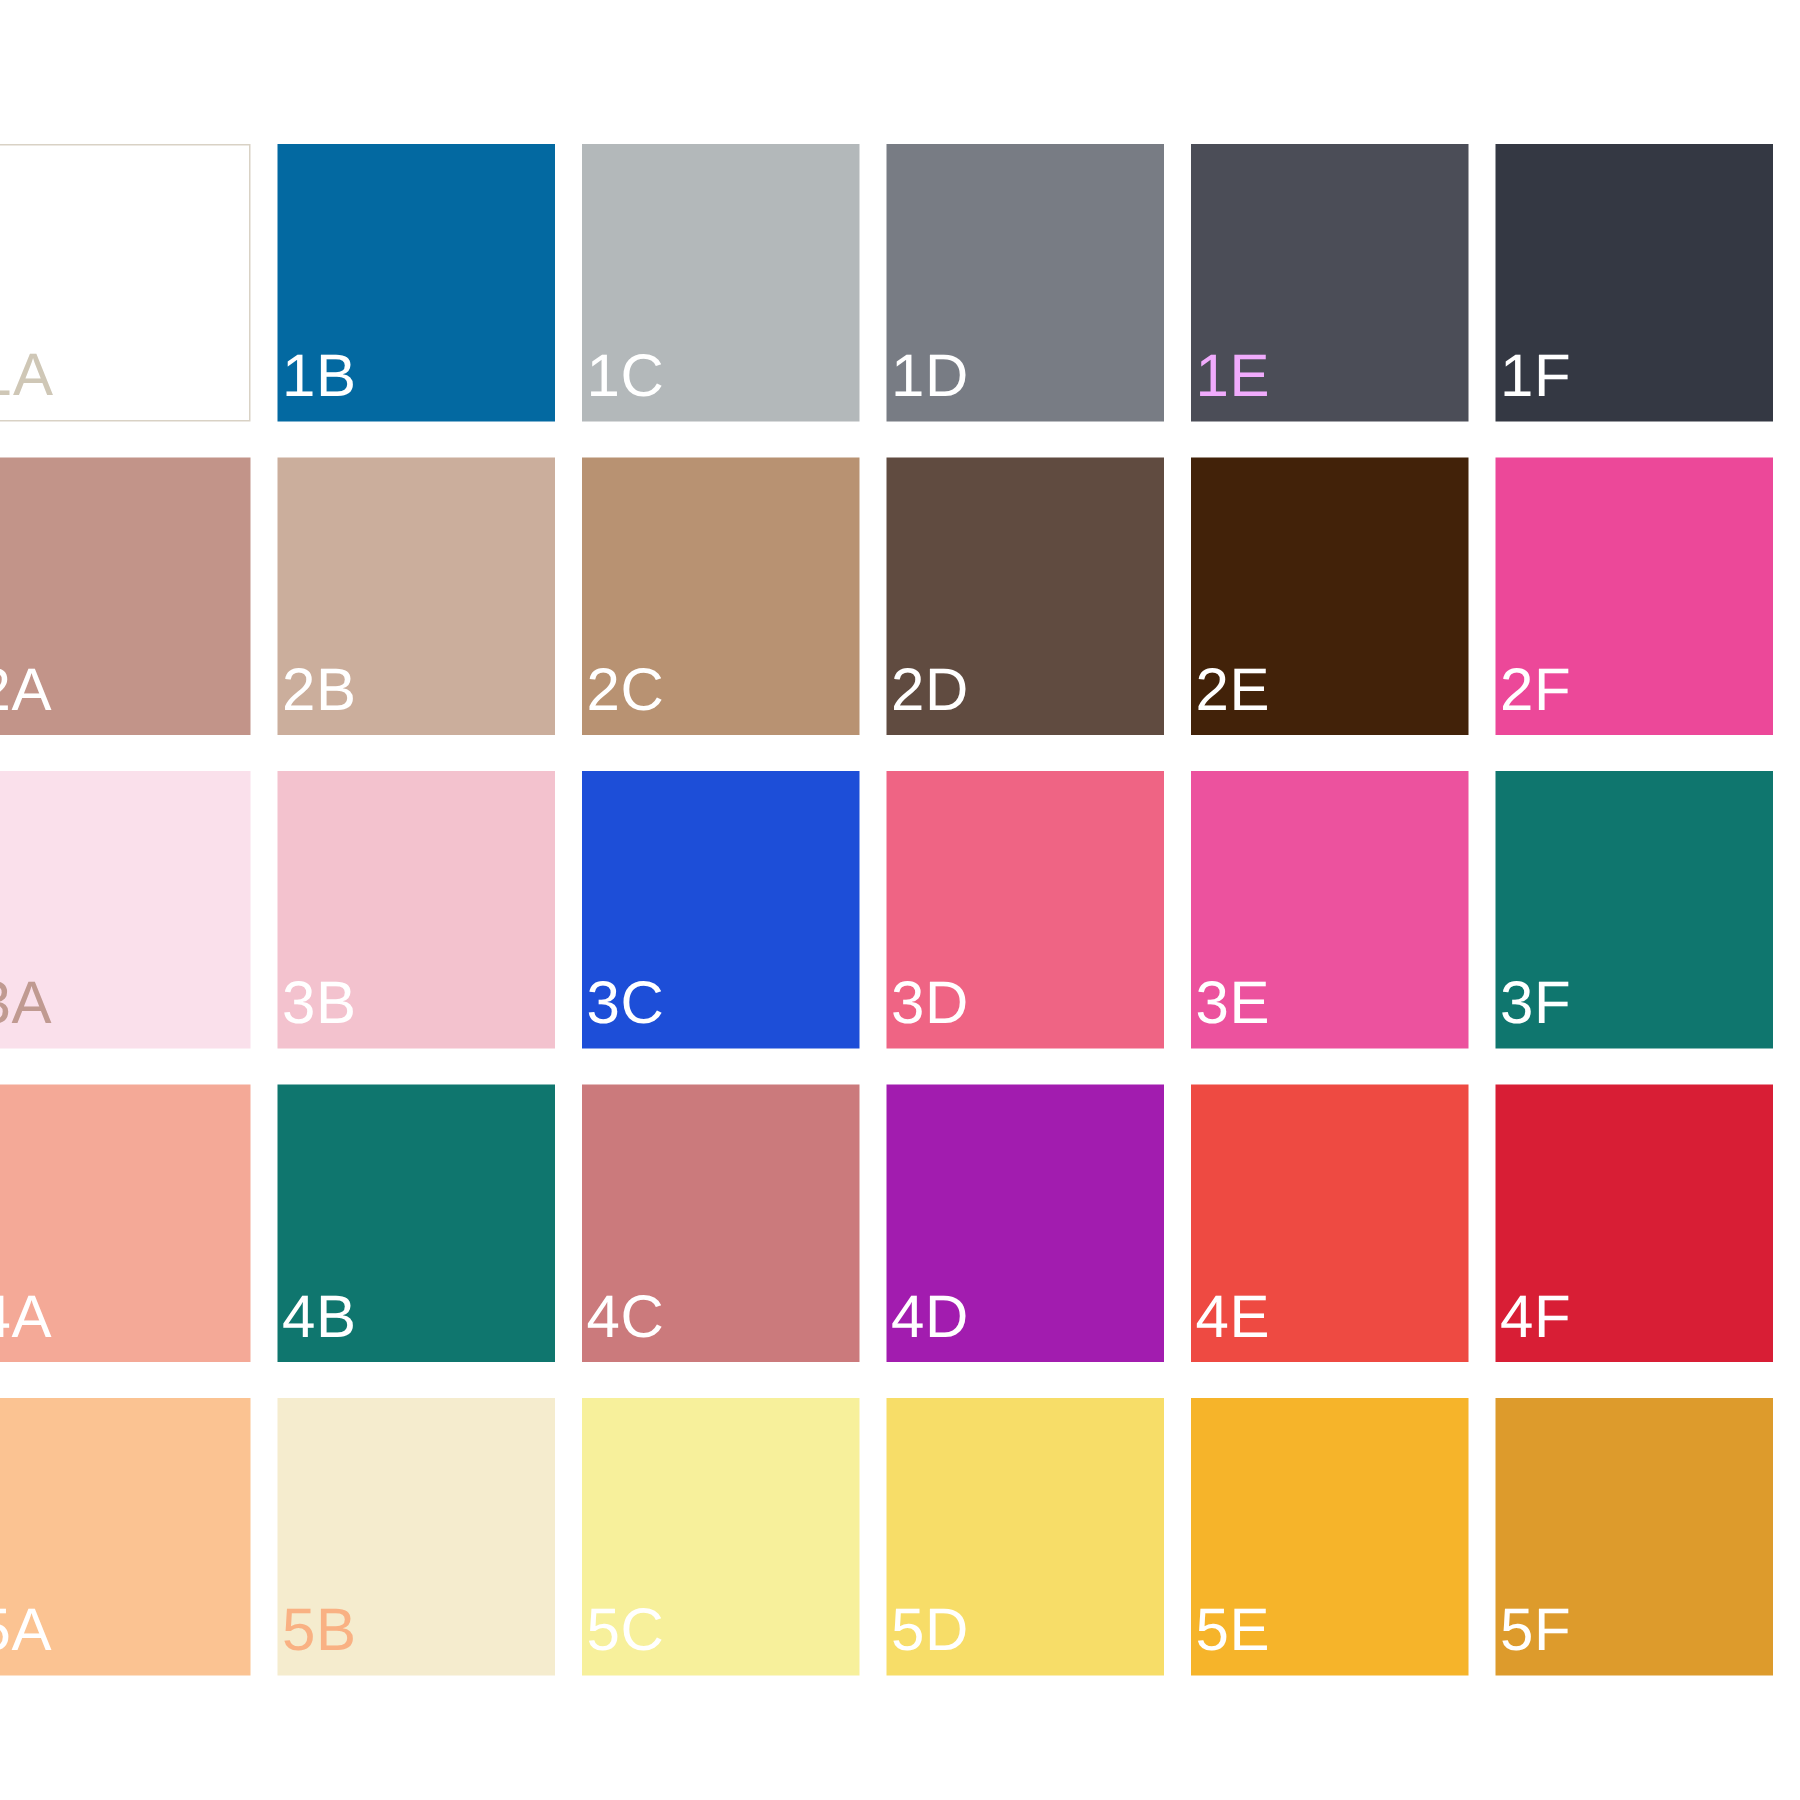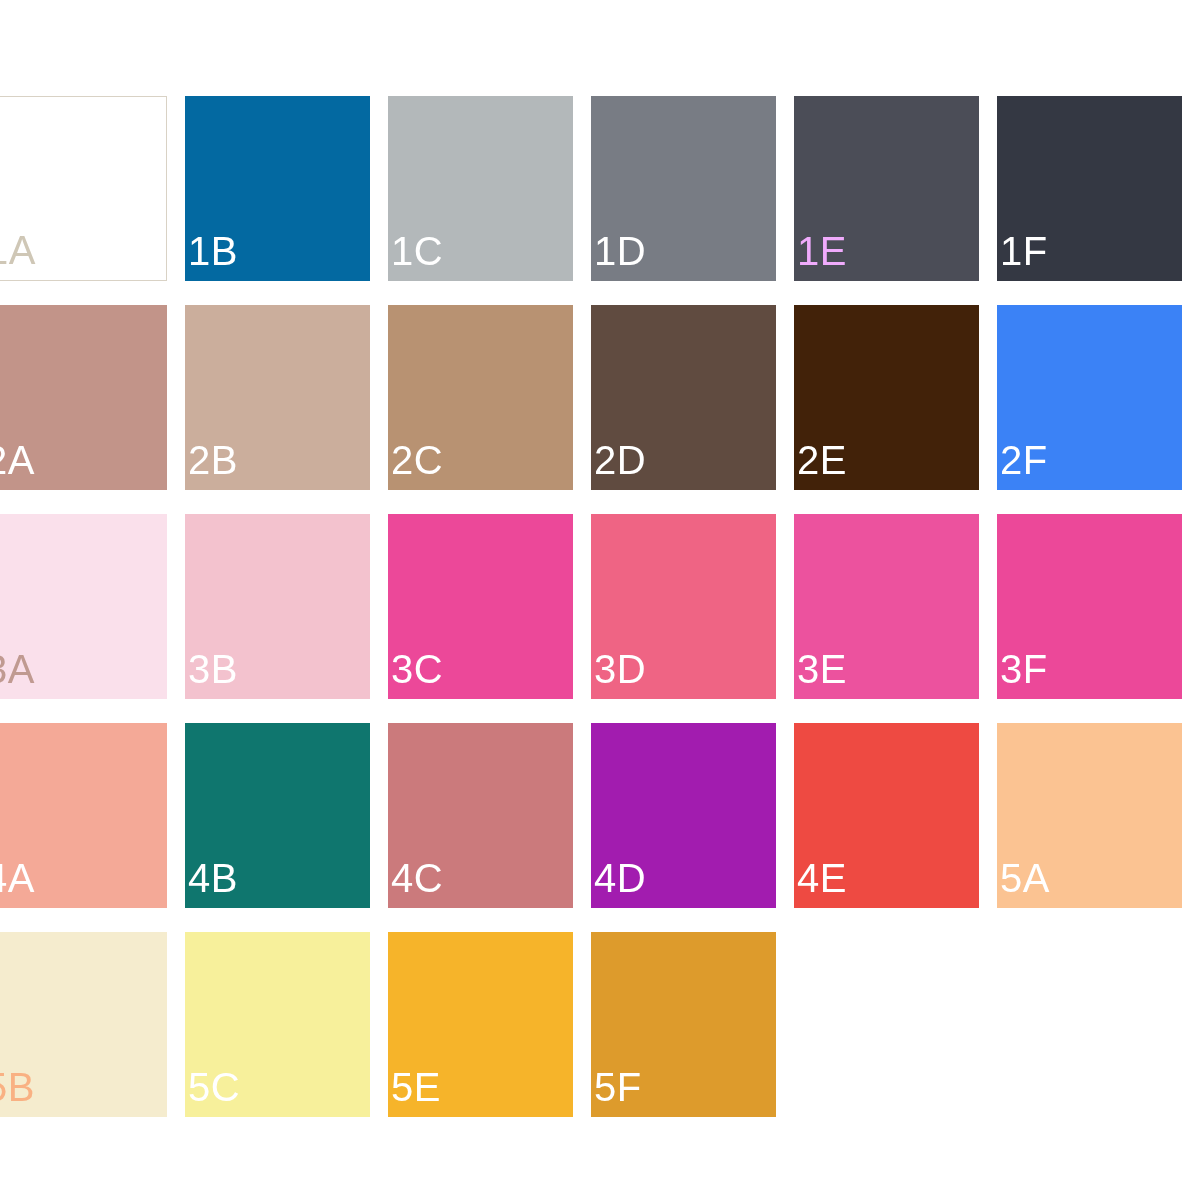--- a/index.html
+++ b/index.html
@@ -82,64 +82,70 @@
     </div>
     <div class="swatch" style="background: rgb(184, 146, 114);">
       <span class="swatch-label" style="color: rgb(255, 255, 255);">2C</span>
     </div>
     <div class="swatch" style="background: rgb(96, 75, 64); text-align: right;">
       <span class="swatch-label" style="color: rgb(255, 255, 255);">2D</span>
     </div>
     <div class="swatch" style="background: rgb(66, 34, 9);">
       <span class="swatch-label" style="color: rgb(255, 255, 255);">2E</span>
     </div>
-    <div class="swatch" style="background: #3b82f6;">
+    <div class="swatch" style="background: #ec4899;">
       <span class="swatch-label" style="color: rgb(255, 255, 255);">2F</span>
     </div>
     <div class="swatch" style="background: rgb(250, 224, 235);">
       <span class="swatch-label" style="color: rgb(192, 154, 145);">3A</span>
     </div>
     <div class="swatch" style="background: rgb(243, 194, 206);">
       <span class="swatch-label" style="color: rgb(255, 255, 255);">3B</span>
     </div>
-    <div class="swatch" style="background: #ec4899;">
+    <div class="swatch" style="background: #1d4ed8;">
       <span class="swatch-label" style="color: rgb(255, 255, 255);">3C</span>
     </div>
     <div class="swatch" style="background: rgb(239, 100, 132); text-decoration: underline;">
       <span class="swatch-label" style="color: rgb(255, 255, 255);">3D</span>
     </div>
     <div class="swatch" style="background: rgb(236, 82, 158);">
       <span class="swatch-label" style="color: rgb(255, 255, 255);">3E</span>
     </div>
-    <div class="swatch" style="background: #ec4899;">
+    <div class="swatch" style="background: #0f766e;">
       <span class="swatch-label" style="color: rgb(255, 255, 255);">3F</span>
     </div>
     <div class="swatch" style="background: rgb(244, 169, 151);">
       <span class="swatch-label" style="color: rgb(255, 255, 255);">4A</span>
     </div>
     <div class="swatch" style="background: #0f766e;">
       <span class="swatch-label" style="color: rgb(255, 255, 255);">4B</span>
     </div>
     <div class="swatch" style="background: rgb(203, 122, 124);">
       <span class="swatch-label" style="color: rgb(255, 255, 255);">4C</span>
     </div>
     <div class="swatch" style="background: #a21caf;">
       <span class="swatch-label" style="color: rgb(255, 255, 255);">4D</span>
     </div>
     <div class="swatch" style="background: rgb(238, 74, 66);">
       <span class="swatch-label" style="color: rgb(255, 255, 255);">4E</span>
     </div>
+    <div class="swatch" style="background: rgb(216, 30, 53);">
+      <span class="swatch-label" style="color: rgb(255, 255, 255);">4F</span>
+    </div>
     <div class="swatch" style="background: rgb(251, 195, 146);">
       <span class="swatch-label" style="color: rgb(255, 255, 255);">5A</span>
     </div>
     <div class="swatch" style="background: rgb(245, 236, 206);">
       <span class="swatch-label" style="color: rgb(249, 177, 131);">5B</span>
     </div>
     <div class="swatch" style="background: rgb(247, 240, 155);">
       <span class="swatch-label" style="color: rgb(255, 255, 255);">5C</span>
+    </div>
+    <div class="swatch" style="background: rgb(247, 221, 104);">
+      <span class="swatch-label" style="color: rgb(255, 255, 255);">5D</span>
     </div>
     <div class="swatch" style="background: rgb(246, 180, 42);">
       <span class="swatch-label" style="color: rgb(255, 255, 255);">5E</span>
     </div>
     <div class="swatch" style="background: rgb(221, 155, 44);">
       <span class="swatch-label" style="color: rgb(255, 255, 255);">5F</span>
     </div>
   </div>
 
 </body></html>

